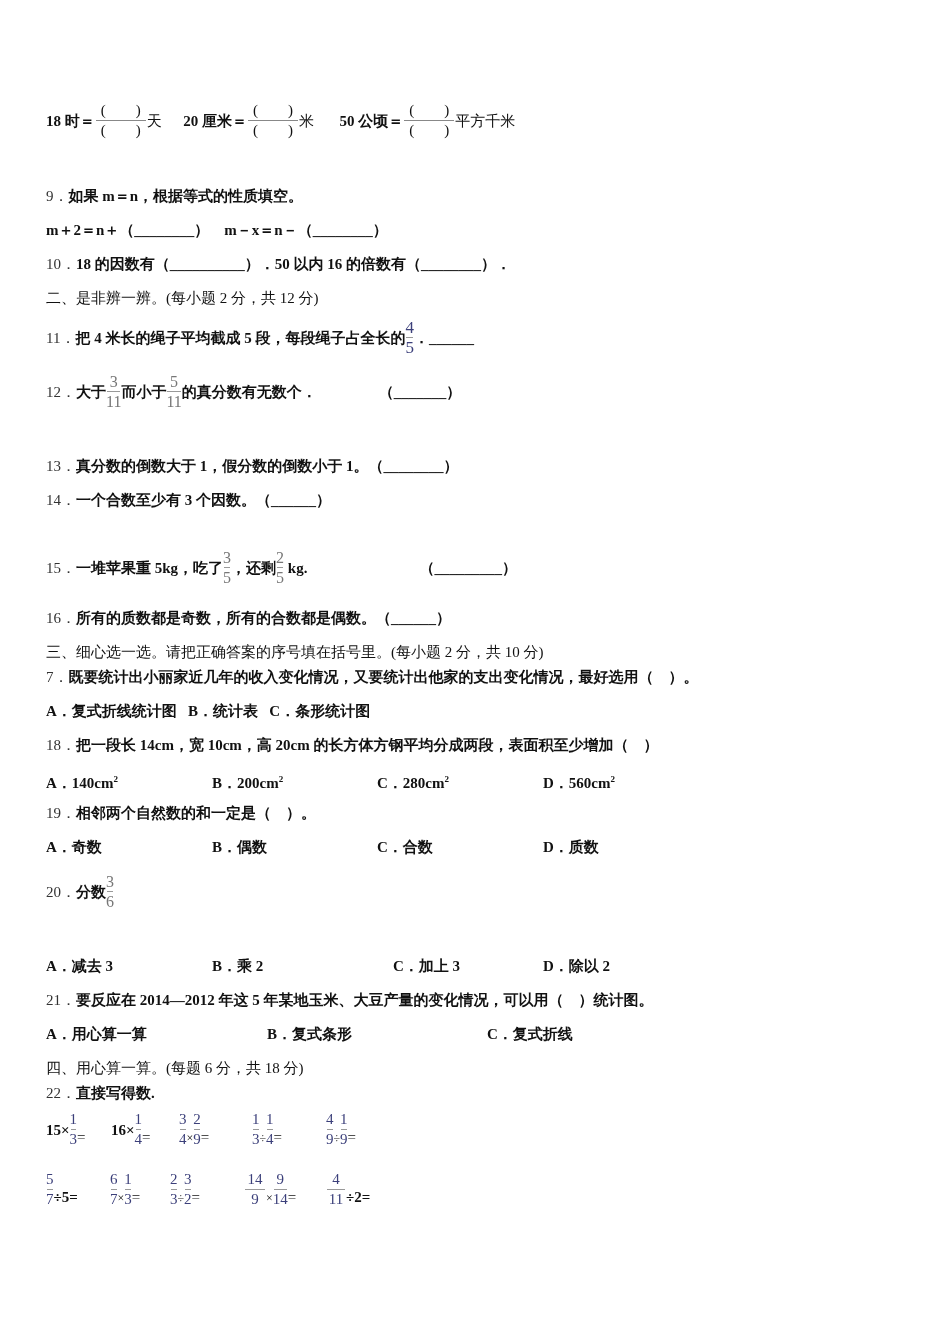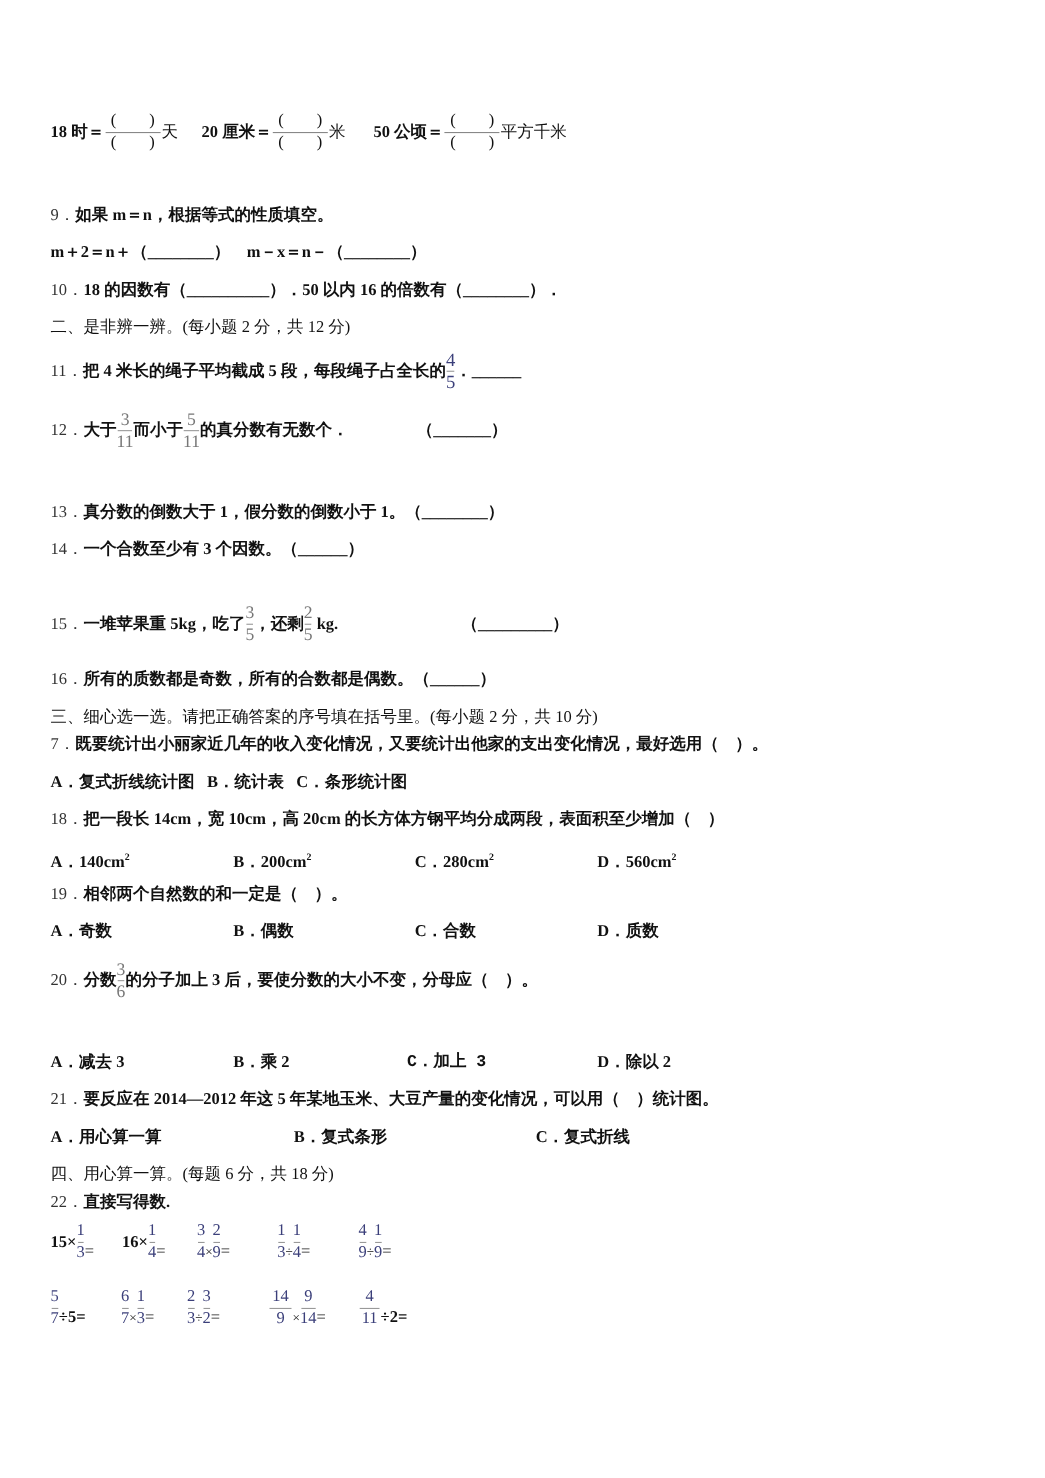--- a/index.html
+++ b/index.html
@@ -89,26 +89,26 @@
   <span class="num">19．</span><span>相邻两个自然数的和一定是（　）。</span>
 </div>
 <div class="line b" style="top:837px;">
   <span style="position:absolute;left:0;">A．奇数</span>
   <span style="position:absolute;left:166px;">B．偶数</span>
   <span style="position:absolute;left:331px;">C．合数</span>
   <span style="position:absolute;left:497px;">D．质数</span>
 </div>
 
 <div class="line b" style="top:872px;">
-  <span class="num" style="vertical-align:middle;">20．</span><span style="vertical-align:middle;">分数</span><span class="frac gray"><span class="n">3</span><span class="bar"></span><span class="d">6</span></span><span style="vertical-align:middle;">的分子加上 3 后，要使分数的大小不变，分母应（　）。</span>
+  <span class="num" style="vertical-align:middle;">20．</span><span style="vertical-align:middle;">分数</span><span class="frac gray"><span class="n">3</span><span class="bar"></span><span class="d">6</span></span>
 </div>
 <div class="line b" style="top:956px;">
   <span style="position:absolute;left:0;">A．减去 3</span>
   <span style="position:absolute;left:166px;">B．乘 2</span>
-  <span style="position:absolute;left:324px;font-family:Liberation Mono, monospace;">C．加上 3</span>
+  <span style="position:absolute;left:347px;">C．加上 3</span>
   <span style="position:absolute;left:497px;">D．除以 2</span>
 </div>
 
 <div class="line b" style="top:990px;">
   <span class="num">21．</span><span>要反应在 2014—2012 年这 5 年某地玉米、大豆产量的变化情况，可以用（　）统计图。</span>
 </div>
 <div class="line b" style="top:1024px;">
   <span style="position:absolute;left:0;">A．用心算一算</span>
   <span style="position:absolute;left:221px;">B．复式条形</span>
   <span style="position:absolute;left:441px;">C．复式折线</span>

